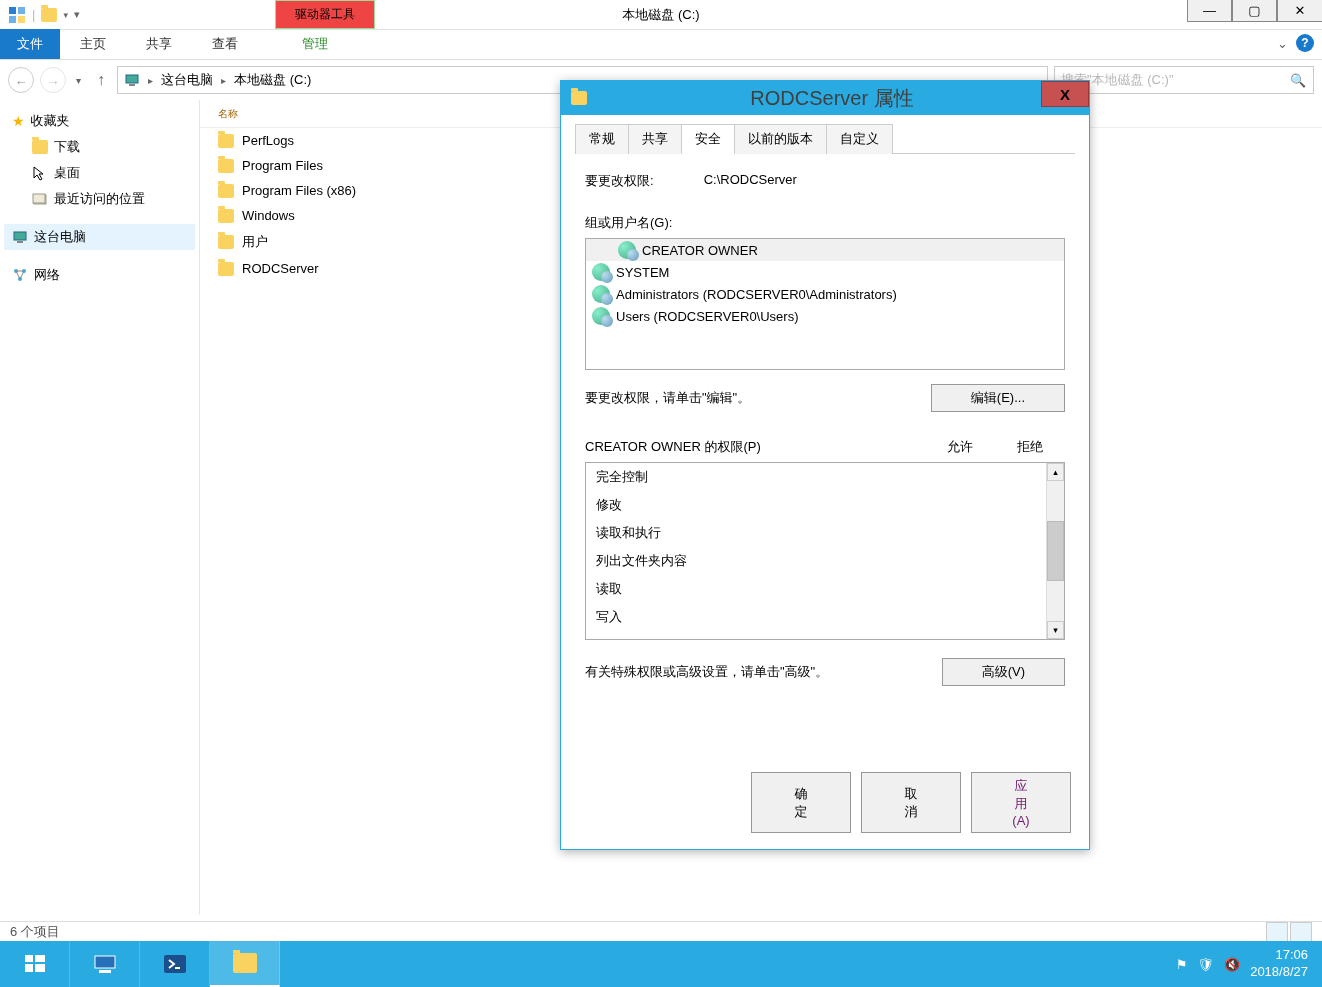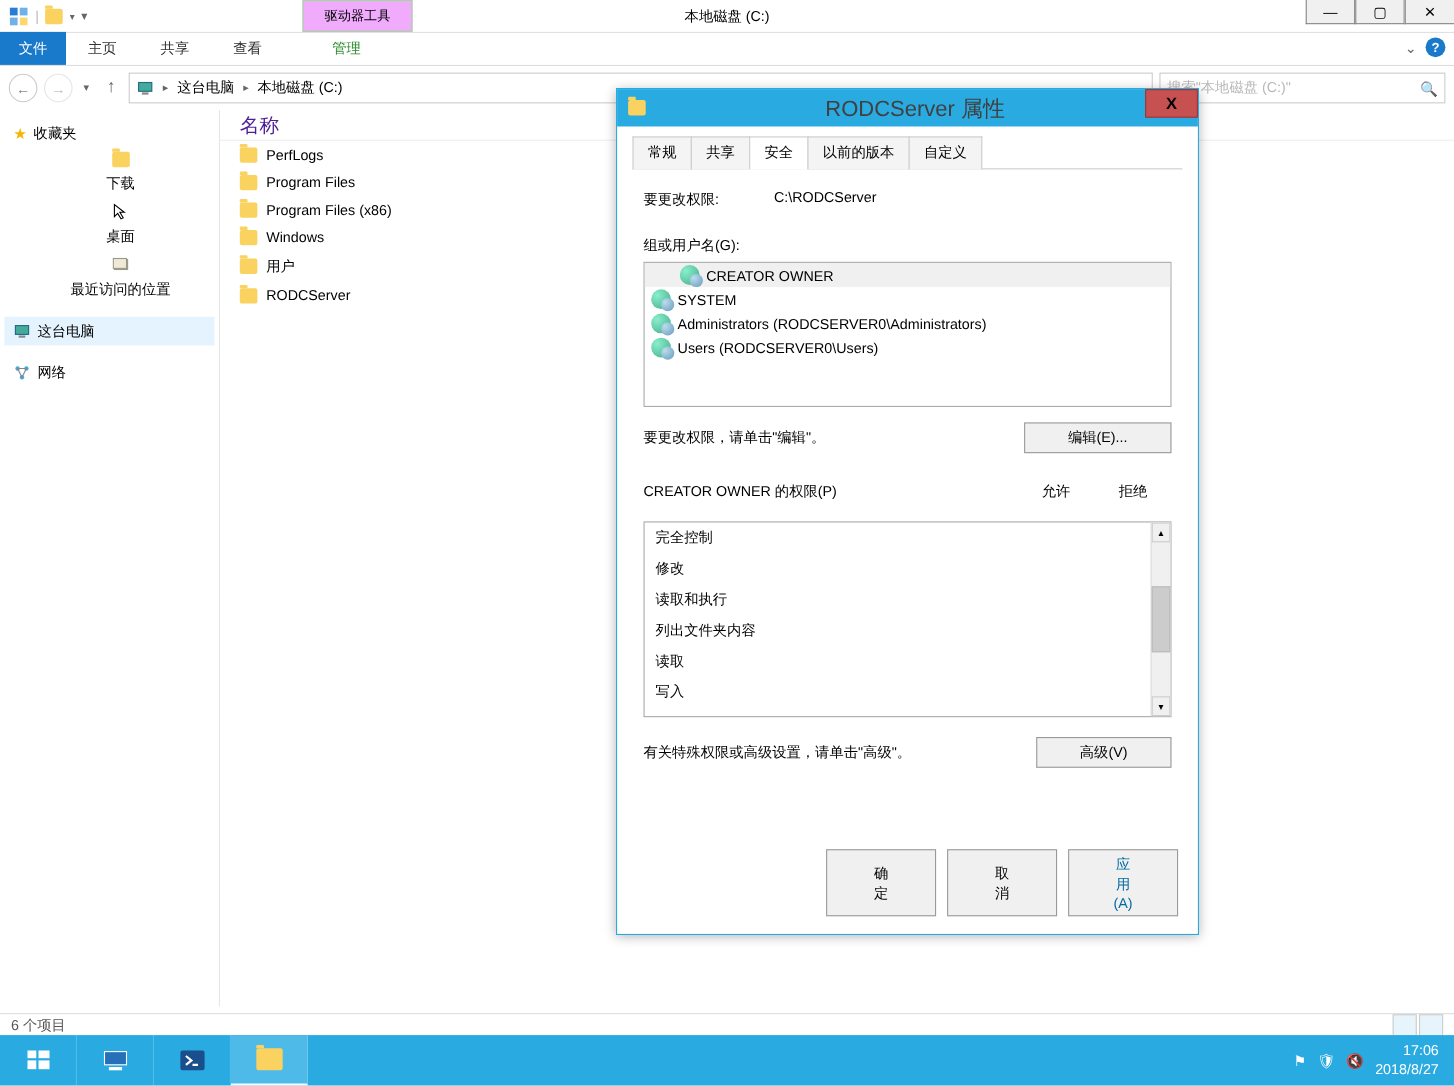--- a/index.html
+++ b/index.html
@@ -2,21 +2,21 @@
 <html><head>
 <meta charset="utf-8">
 <style>
 * { box-sizing: border-box; margin: 0; padding: 0; font-family: "Segoe UI", "Microsoft YaHei", Tahoma, sans-serif; font-size: 13px; }
 body { width: 1322px; height: 987px; background: #fff; overflow: hidden; position: relative; }
 
 
 .titlebar { height: 30px; background: #fff; border-bottom: 1px solid #e0e0e0; display: flex; align-items: center; position: relative; }
 .titlebar .qat { display: flex; align-items: center; gap: 6px; padding-left: 8px; }
 .titlebar .icon-small { width: 18px; height: 18px; }
-.titlebar .drive-tools-tab { position:absolute; left:275px; top:0; width:100px; height:29px; background:#f0abfc; border:1px solid #a0d89a; display:flex; align-items:center; justify-content:center; font-size:12px; }
+.titlebar .drive-tools-tab { position:absolute; left:275px; top:0; width:100px; height:29px; background:#ef4444; border:1px solid #a0d89a; display:flex; align-items:center; justify-content:center; font-size:12px; }
 .titlebar .title-text { position:absolute; left:0; right:0; text-align:center; font-size:13px; }
 .titlebar .win-controls { position:absolute; right:0; top:0; display:flex; }
 .titlebar .win-controls div { width:45px; height:22px; border:1px solid #888; border-top:none; display:flex; align-items:center; justify-content:center; background:#f0f0f0; font-family:Arial; font-size:13px; }
 .titlebar .win-controls div:last-child { border-right:none; }
 
 
 .ribbon { height: 30px; background:#fff; border-bottom:1px solid #ddd; display:flex; align-items:flex-end; position:relative; }
 .ribbon .file-tab { width:60px; height:30px; background:#1979ca; color:#fff; display:flex; align-items:center; justify-content:center; }
 .ribbon .tab { padding:0 20px; height:30px; display:flex; align-items:center; color:#333; }
 .ribbon .tab.green { color:#2a8a2a; }
@@ -33,30 +33,30 @@
 .crumb { display:flex; align-items:center; gap:2px; }
 .crumb-sep { color:#666; font-size:10px; padding:0 4px; }
 .refresh-btn { position:absolute; right:2px; top:2px; bottom:2px; width:24px; display:flex; align-items:center; justify-content:center; }
 .search-box { width:260px; height:28px; border:1px solid #ccc; display:flex; align-items:center; padding:0 6px; color:#888; position:relative; }
 .search-box .mag { position:absolute; right:6px; }
 
 
 .content { display:flex; height:calc(100% - 30px - 30px - 40px - 26px - 46px); }
 .sidebar { width:200px; border-right:1px solid #e6e6e6; padding:8px 4px; }
 .sidebar .group-header { display:flex; align-items:center; gap:6px; padding:4px 8px; }
-.sidebar .item { display:flex; align-items:center; gap:6px; padding:4px 8px 4px 28px;flex-direction:column; }
+.sidebar .item { display:flex; align-items:center; gap:6px; padding:4px 8px 4px 28px; }
 .sidebar .star { color:#f7b500; font-size:14px; }
 .sidebar .spacer { height:12px; }
 .sidebar .selected { background:#e5f3ff; }
 .folder-ico { width:16px; height:14px; background:#f9d260; border-radius:2px; display:inline-block; position:relative; }
 .folder-ico::before { content:''; position:absolute; top:-3px; left:0; width:7px; height:3px; background:#f9d260; border-radius:1px 1px 0 0; }
 
 .file-list { flex:1; position:relative; }
 .col-headers { height:28px; border-bottom:1px solid #eee; display:flex; align-items:center; padding-left:18px; }
-.col-headers .col { color:#4c1d95; font-size:18px; padding-right:200px; }
+.col-headers .col { color:#a16207; font-size:10px; padding-right:200px; }
 .file-row { display:flex; align-items:center; padding:5px 18px; gap:8px; }
 
 
 .statusbar { position:absolute; bottom:46px; left:0; right:0; height:20px; border-top:1px solid #ddd; display:flex; align-items:center; padding:0 10px; font-size:12px; color:#555; }
 .statusbar .view-icons { margin-left:auto; display:flex; gap:2px; }
 .statusbar .view-icons div { width:22px; height:20px; border:1px solid #ccc; background:#e8f4fb; }
 
 
 .taskbar { position:absolute; bottom:0; left:0; right:0; height:46px; background:#29abe2; display:flex; align-items:center; }
 .taskbar .tb-item { width:70px; height:46px; display:flex; align-items:center; justify-content:center; border-right:1px solid rgba(255,255,255,0.2); }
@@ -76,26 +76,26 @@
 .pane { padding:18px 10px 10px; }
 .obj-row { display:flex; gap:50px; margin-bottom:24px; }
 .section-label { margin-bottom:6px; }
 .listbox { border:1px solid #aaa; height:132px; overflow:auto; background:#fff; }
 .lb-row { display:flex; align-items:center; gap:6px; padding:2px 6px; }
 .lb-row.sel { background:#f0f0f0;padding-left:32px; }
 .group-icon { width:18px; height:18px; background:radial-gradient(circle at 30% 30%, #8ec, #4a8); border-radius:50%; display:inline-block; position:relative; }
 .group-icon::after { content:''; position:absolute; right:-3px; bottom:-2px; width:12px; height:12px; background:radial-gradient(circle at 30% 30%, #bde, #69b); border-radius:50%; }
 .edit-row { display:flex; justify-content:space-between; align-items:center; margin-top:14px; }
 .win-btn { border:1px solid #999; background:#f0f0f0; padding:4px 39px; }
-.win-btn.disabled { color:#0369a1; }
+.win-btn.disabled { color:#701a75; }
 .perm-header { display:flex; margin-top:26px; }
 .perm-header .l { flex:1; }
 .perm-header .a { width:70px; text-align:center; }
 .perm-header .d { width:70px; text-align:center; }
-.perm-list-wrap { border:1px solid #aaa; height:178px; margin-top:18px; display:flex; }
+.perm-list-wrap { border:1px solid #aaa; height:178px; margin-top:6px; display:flex; }
 .perm-list { flex:1; overflow:hidden; }
 .perm-row { padding:5px 10px; }
 .scrollbar-v { width:18px; background:#f0f0f0; border-left:1px solid #ddd; display:flex; flex-direction:column; }
 .scrollbar-v .sb-btn { height:18px; background:#f0f0f0; border:1px solid #ccc; display:flex; align-items:center; justify-content:center; font-size:9px; }
 .scrollbar-v .sb-thumb { flex:0 0 60px; margin-top:40px; background:#ccc; border:1px solid #bbb; }
 .scrollbar-v .sb-track { flex:1; }
 .adv-row { display:flex; justify-content:space-between; align-items:center; margin-top:18px; }
 .dialog-buttons { position:absolute; right:18px; bottom:16px; display:flex; gap:10px; }
 .dialog-buttons .win-btn { width:100px; }
 

